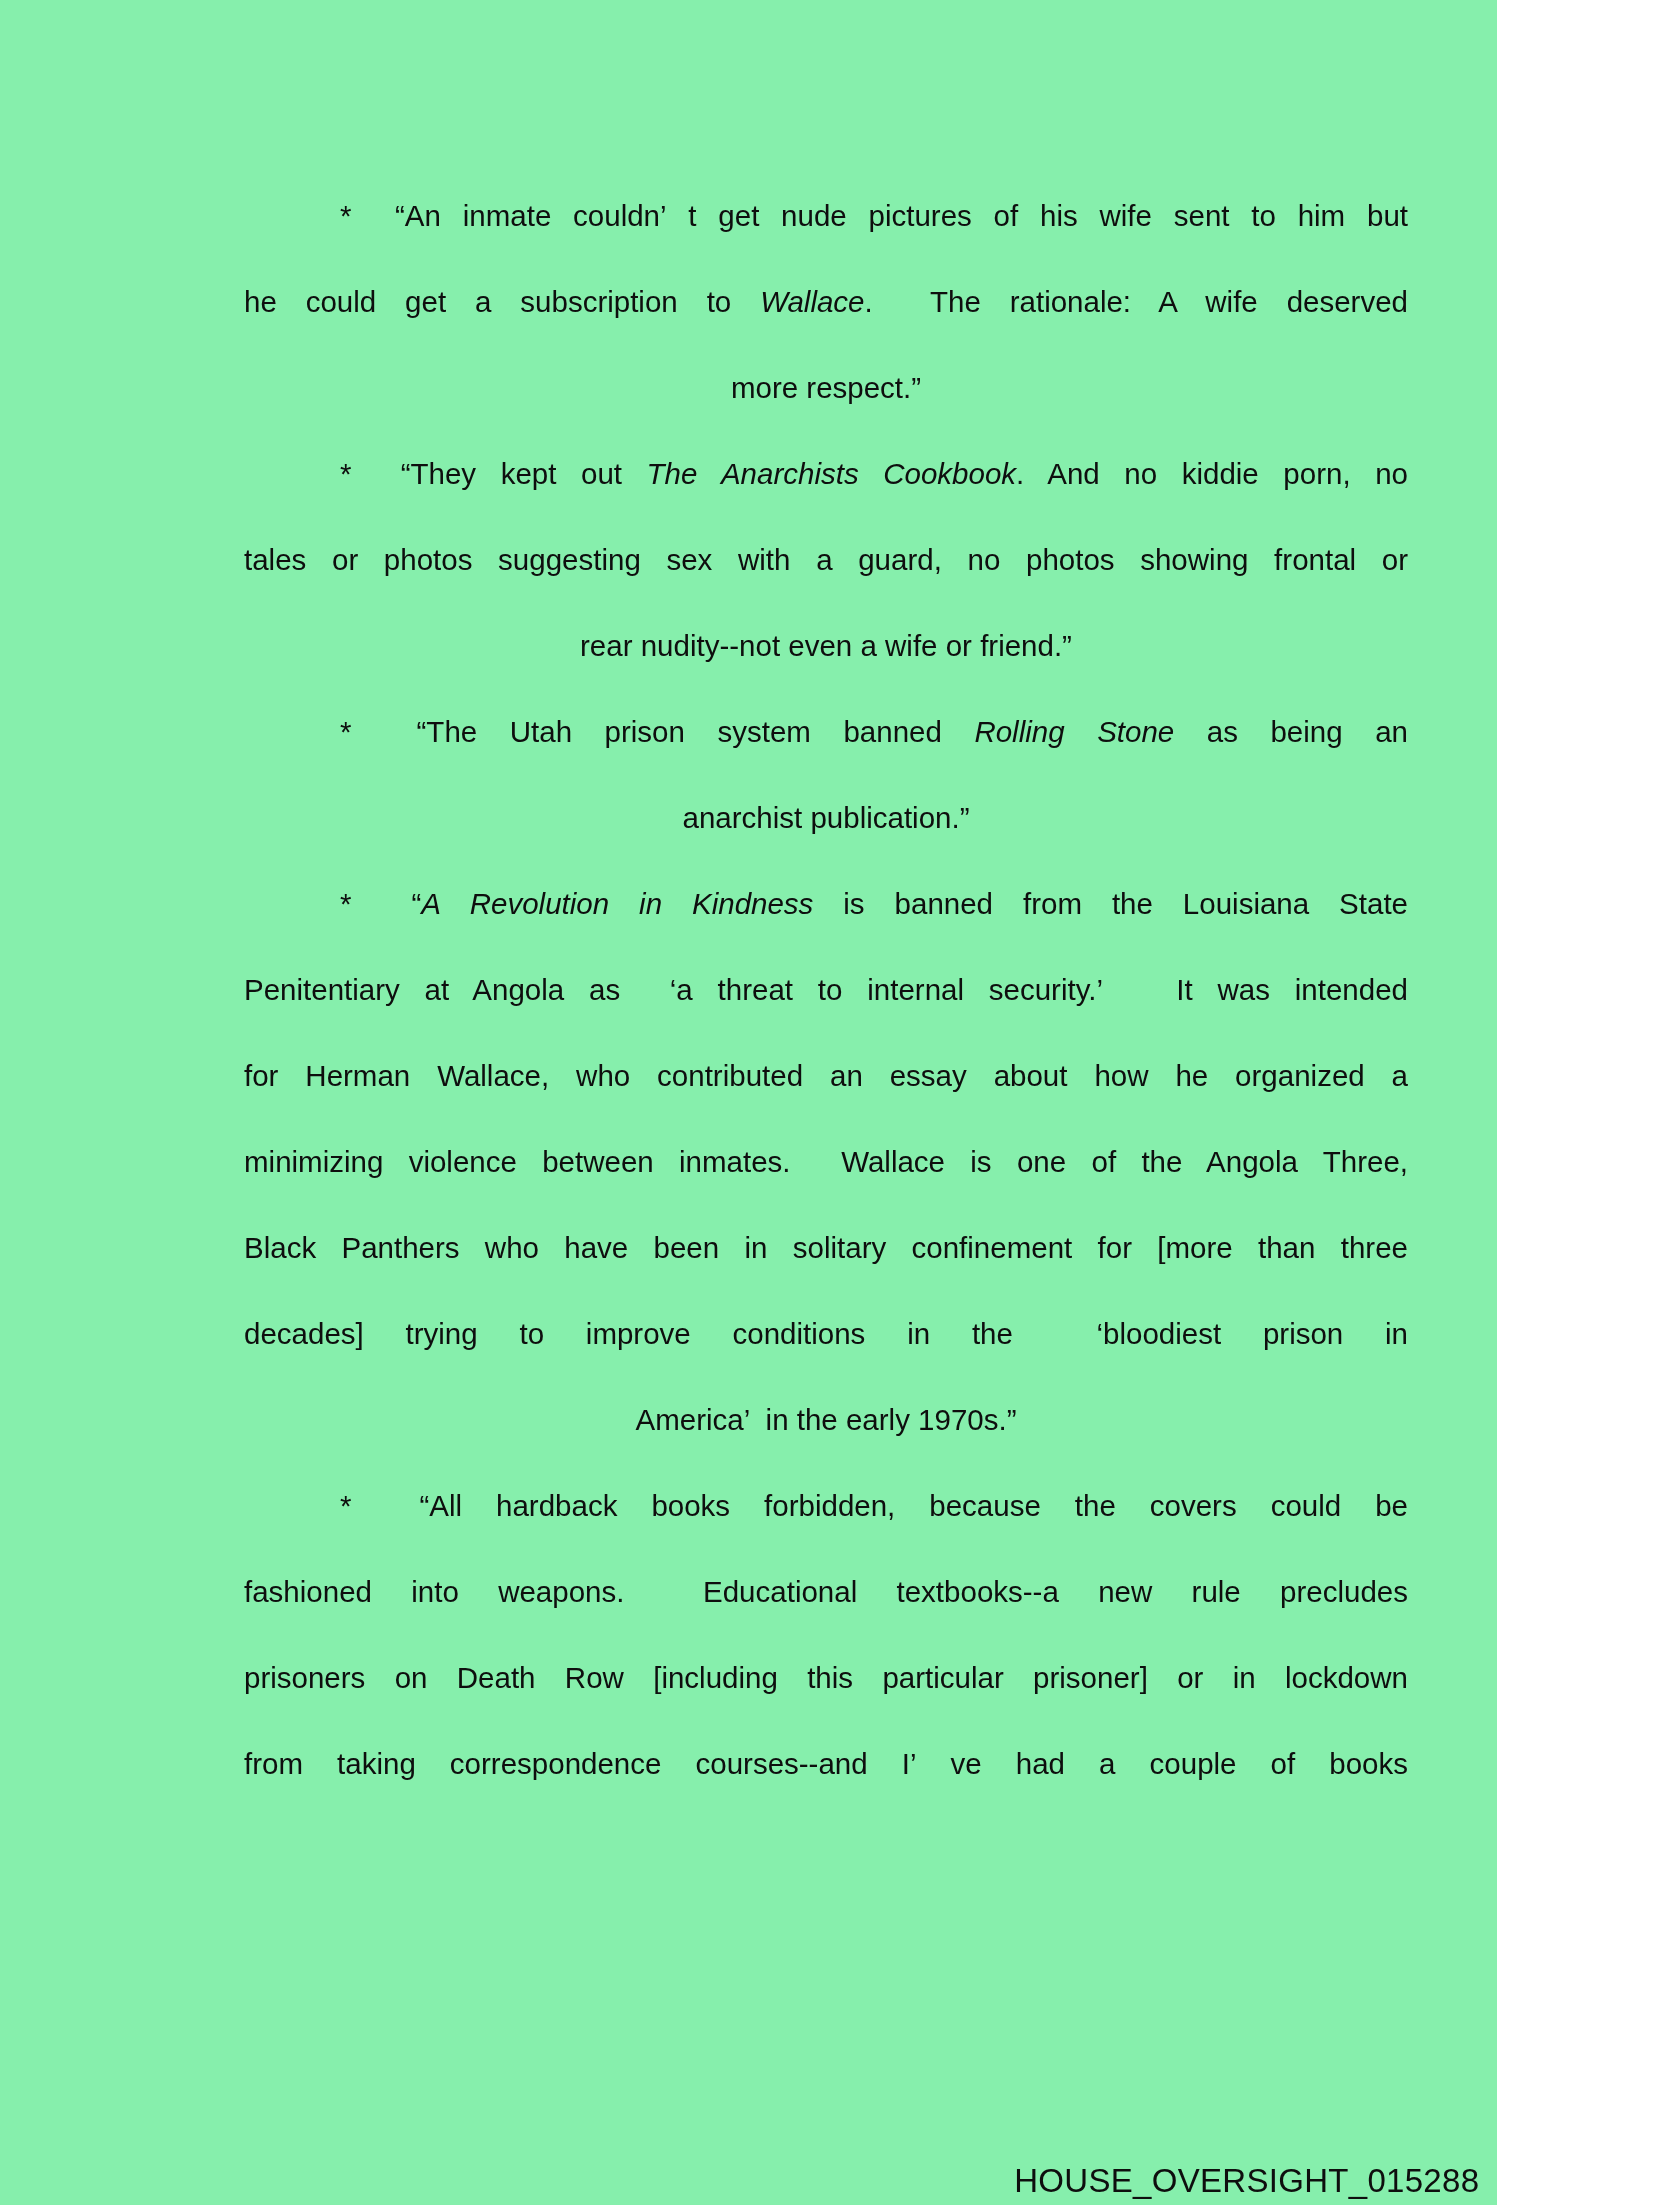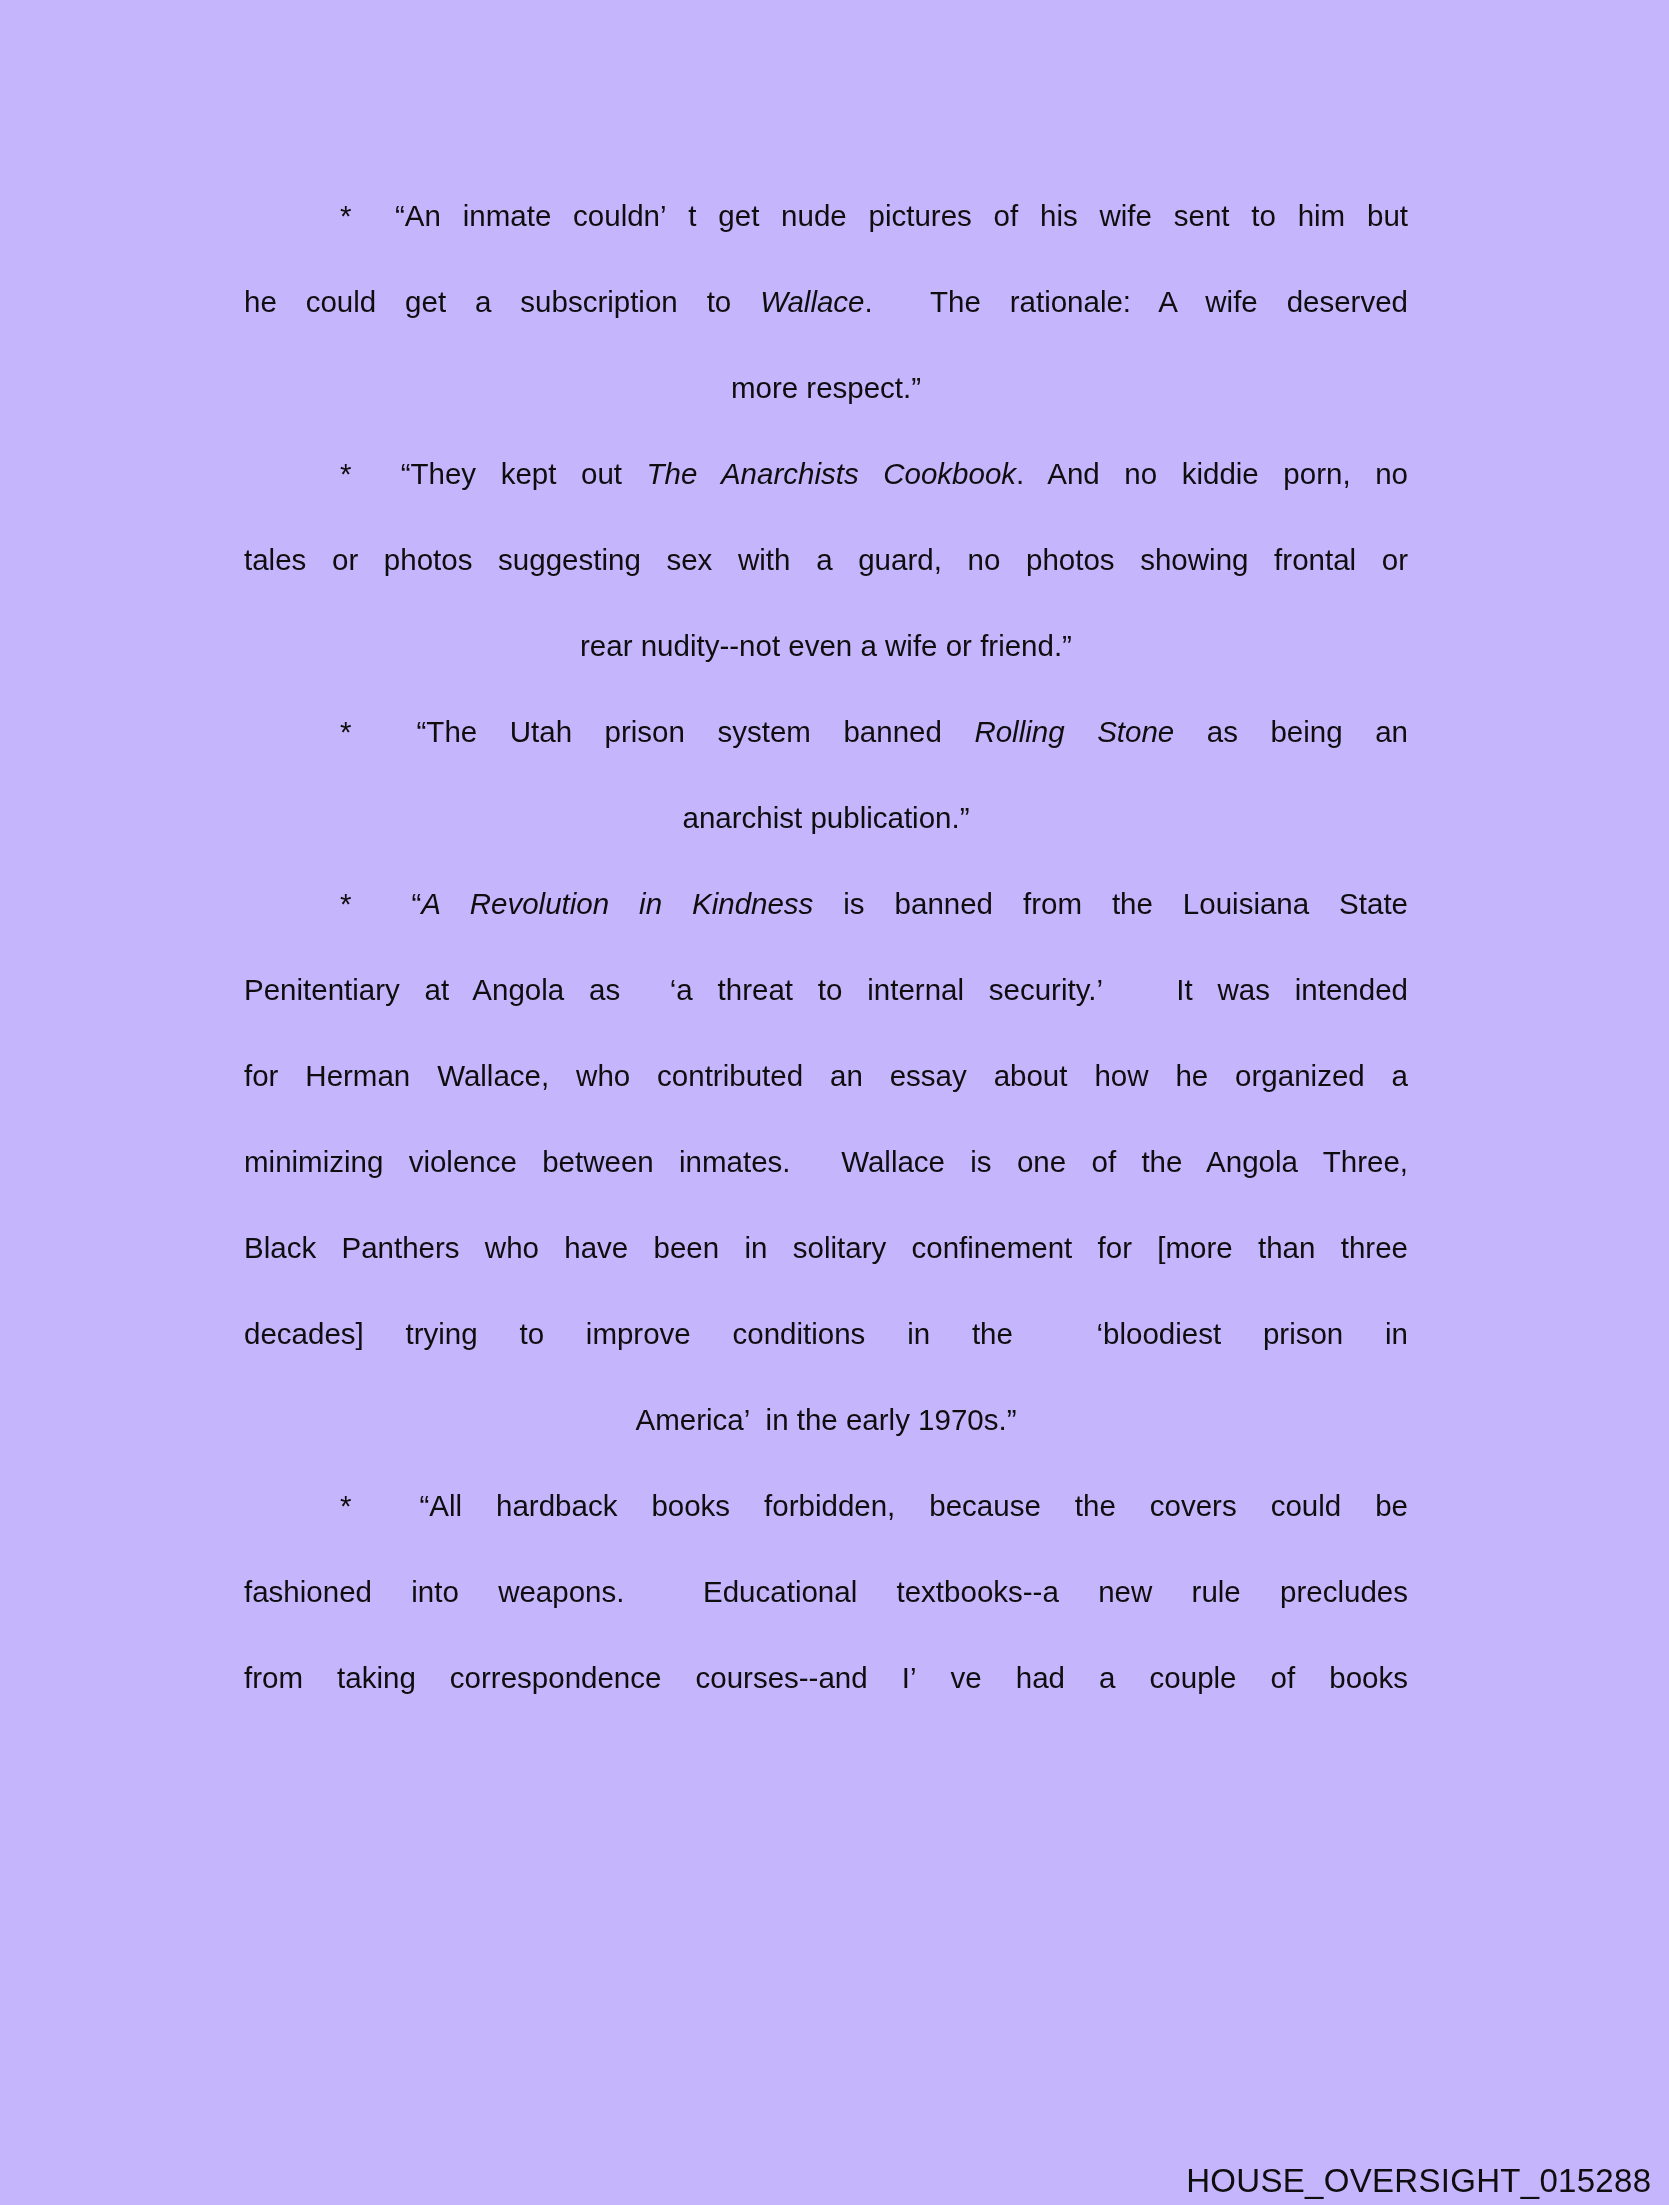--- a/index.html
+++ b/index.html
@@ -2,23 +2,23 @@
 <html style="font-size:10.5px"><head>
 <meta charset="utf-8">
 <style>
   html, body {
     margin: 0;
     padding: 0;
     background: #ffffff;
   }
   .page {
     position: relative;
-    width: 1669px;
+    width: 1497px;
     height: 2205px;
-    background: #c4b5fd;
+    background: #86efac;
     font-family: "Liberation Sans", sans-serif;
     color: #0e0e0e;
     overflow: hidden;
   }
   .doc-body {
     position: absolute;
     left: 244px;
     top: 173px;
     width: 1164px;
   }
@@ -65,17 +65,18 @@
       <div class="line"><span>anarchist publication.”</span></div>
       <div class="line indent justify"><span>* &nbsp;“</span><span class="italic">A Revolution in Kindness</span><span> is banned from the Louisiana State</span></div>
       <div class="line justify"><span>Penitentiary at Angola as &nbsp;‘a threat to internal security.’ &nbsp; It was intended</span></div>
       <div class="line justify"><span>for Herman Wallace, who contributed an essay about how he organized a</span></div>
       <div class="line justify"><span>minimizing violence between inmates.&nbsp; Wallace is one of the Angola Three,</span></div>
       <div class="line justify"><span>Black Panthers who have been in solitary confinement for [more than three</span></div>
       <div class="line justify"><span>decades] trying to improve conditions in the &nbsp;‘bloodiest prison in</span></div>
       <div class="line"><span>America’ &nbsp;in the early 1970s.”</span></div>
       <div class="line indent justify"><span>* &nbsp;“All hardback books forbidden, because the covers could be</span></div>
       <div class="line justify"><span>fashioned into weapons.&nbsp; Educational textbooks--a new rule precludes</span></div>
+      <div class="line justify"><span>prisoners on Death Row [including this particular prisoner] or in lockdown</span></div>
       <div class="line justify"><span>from taking correspondence courses--and I’&nbsp;ve had a couple of books</span></div>
     </div>
   <div class="footer">HOUSE_OVERSIGHT_015288</div>
 </div>
 
 
 </body></html>

